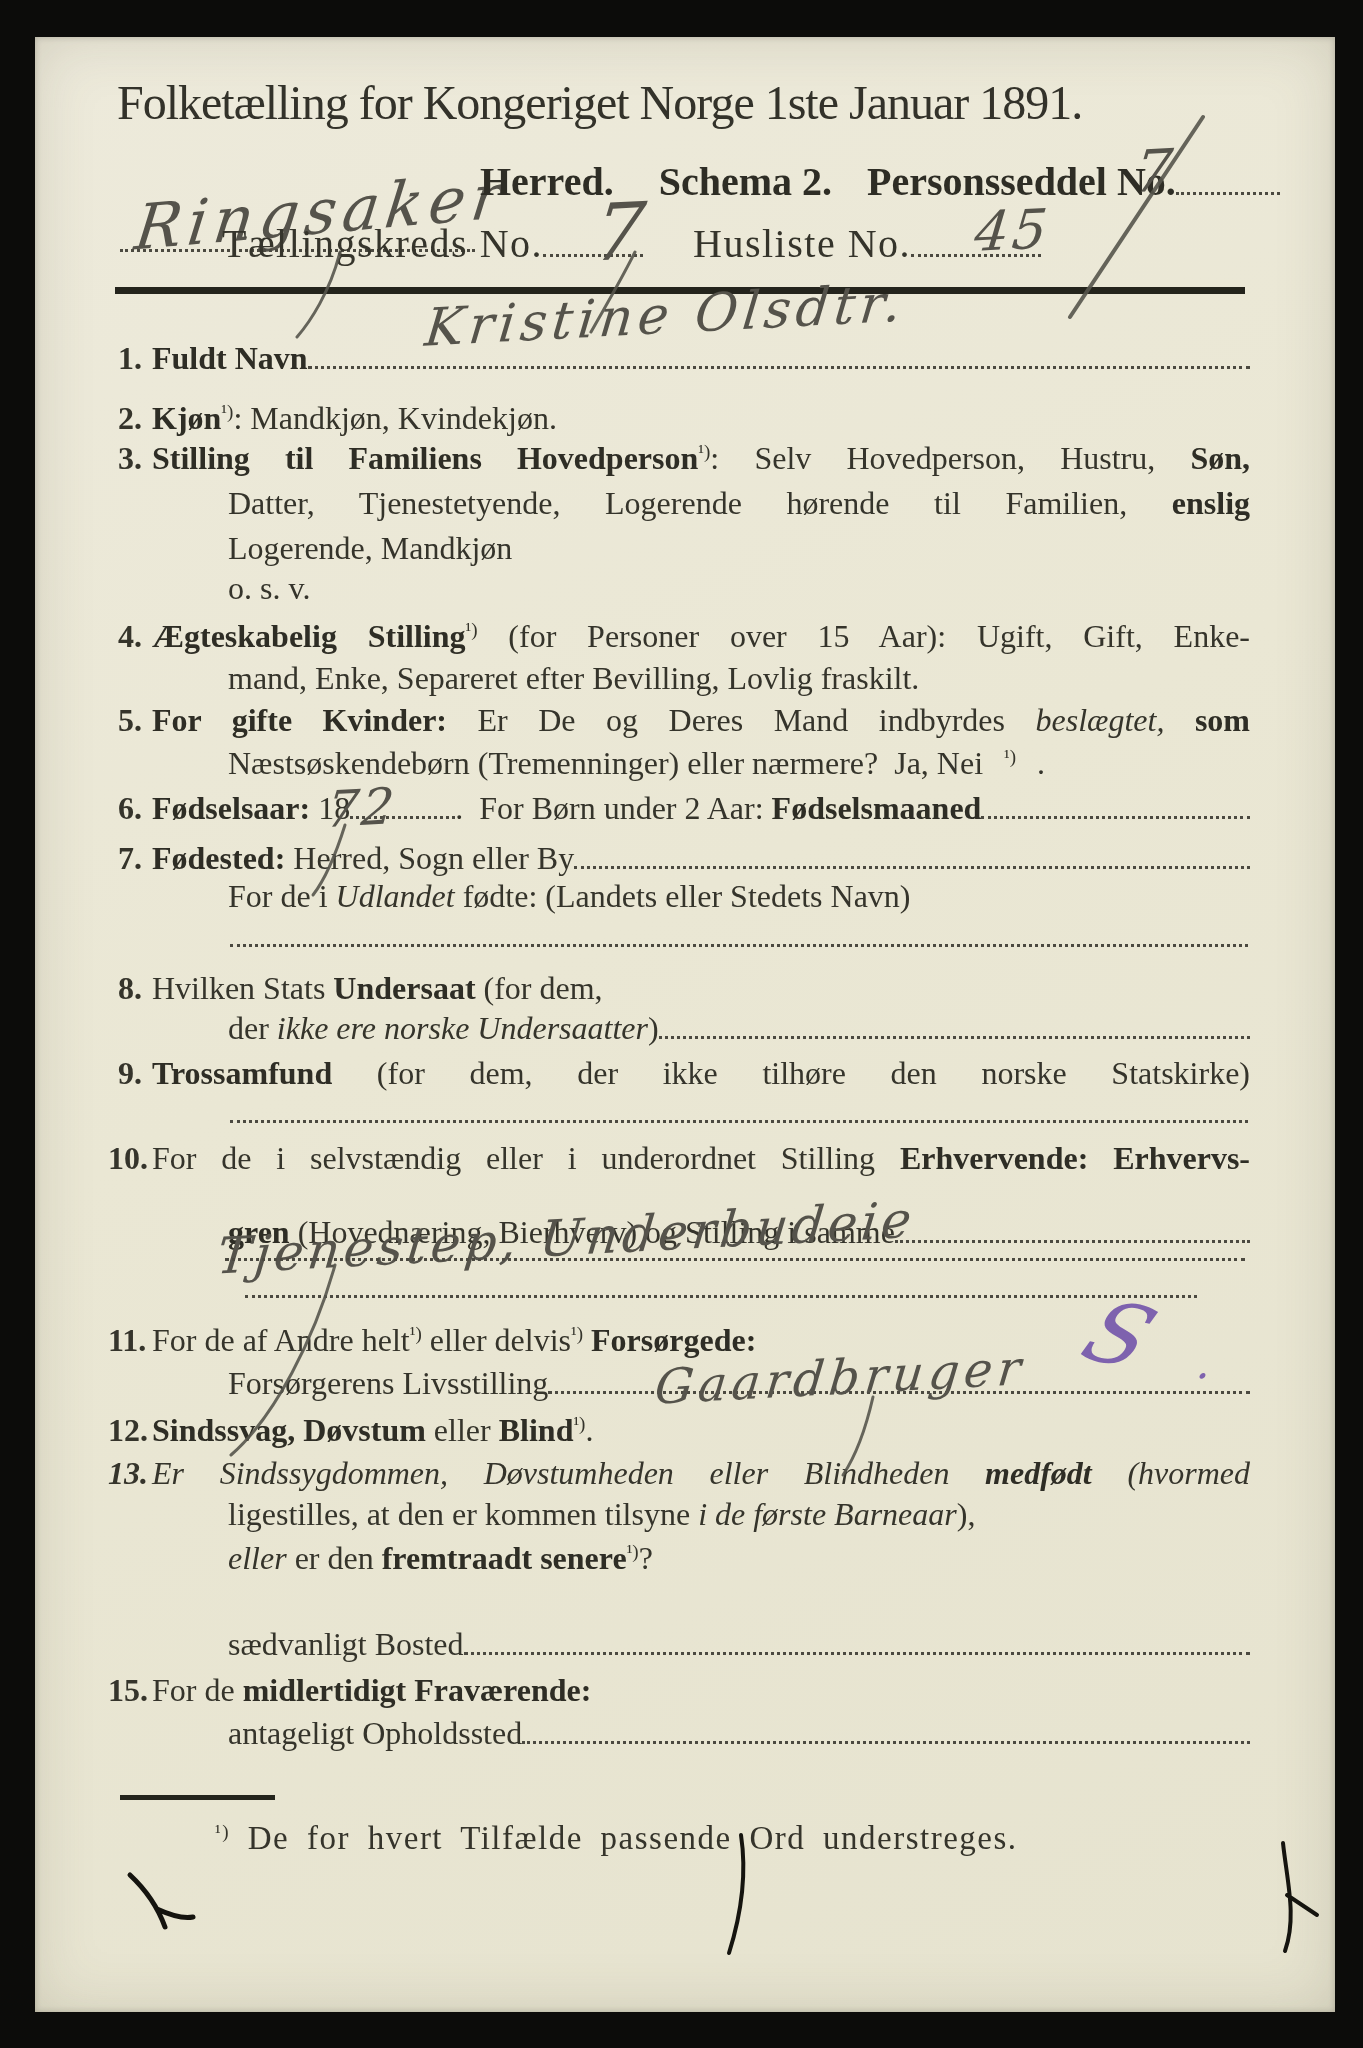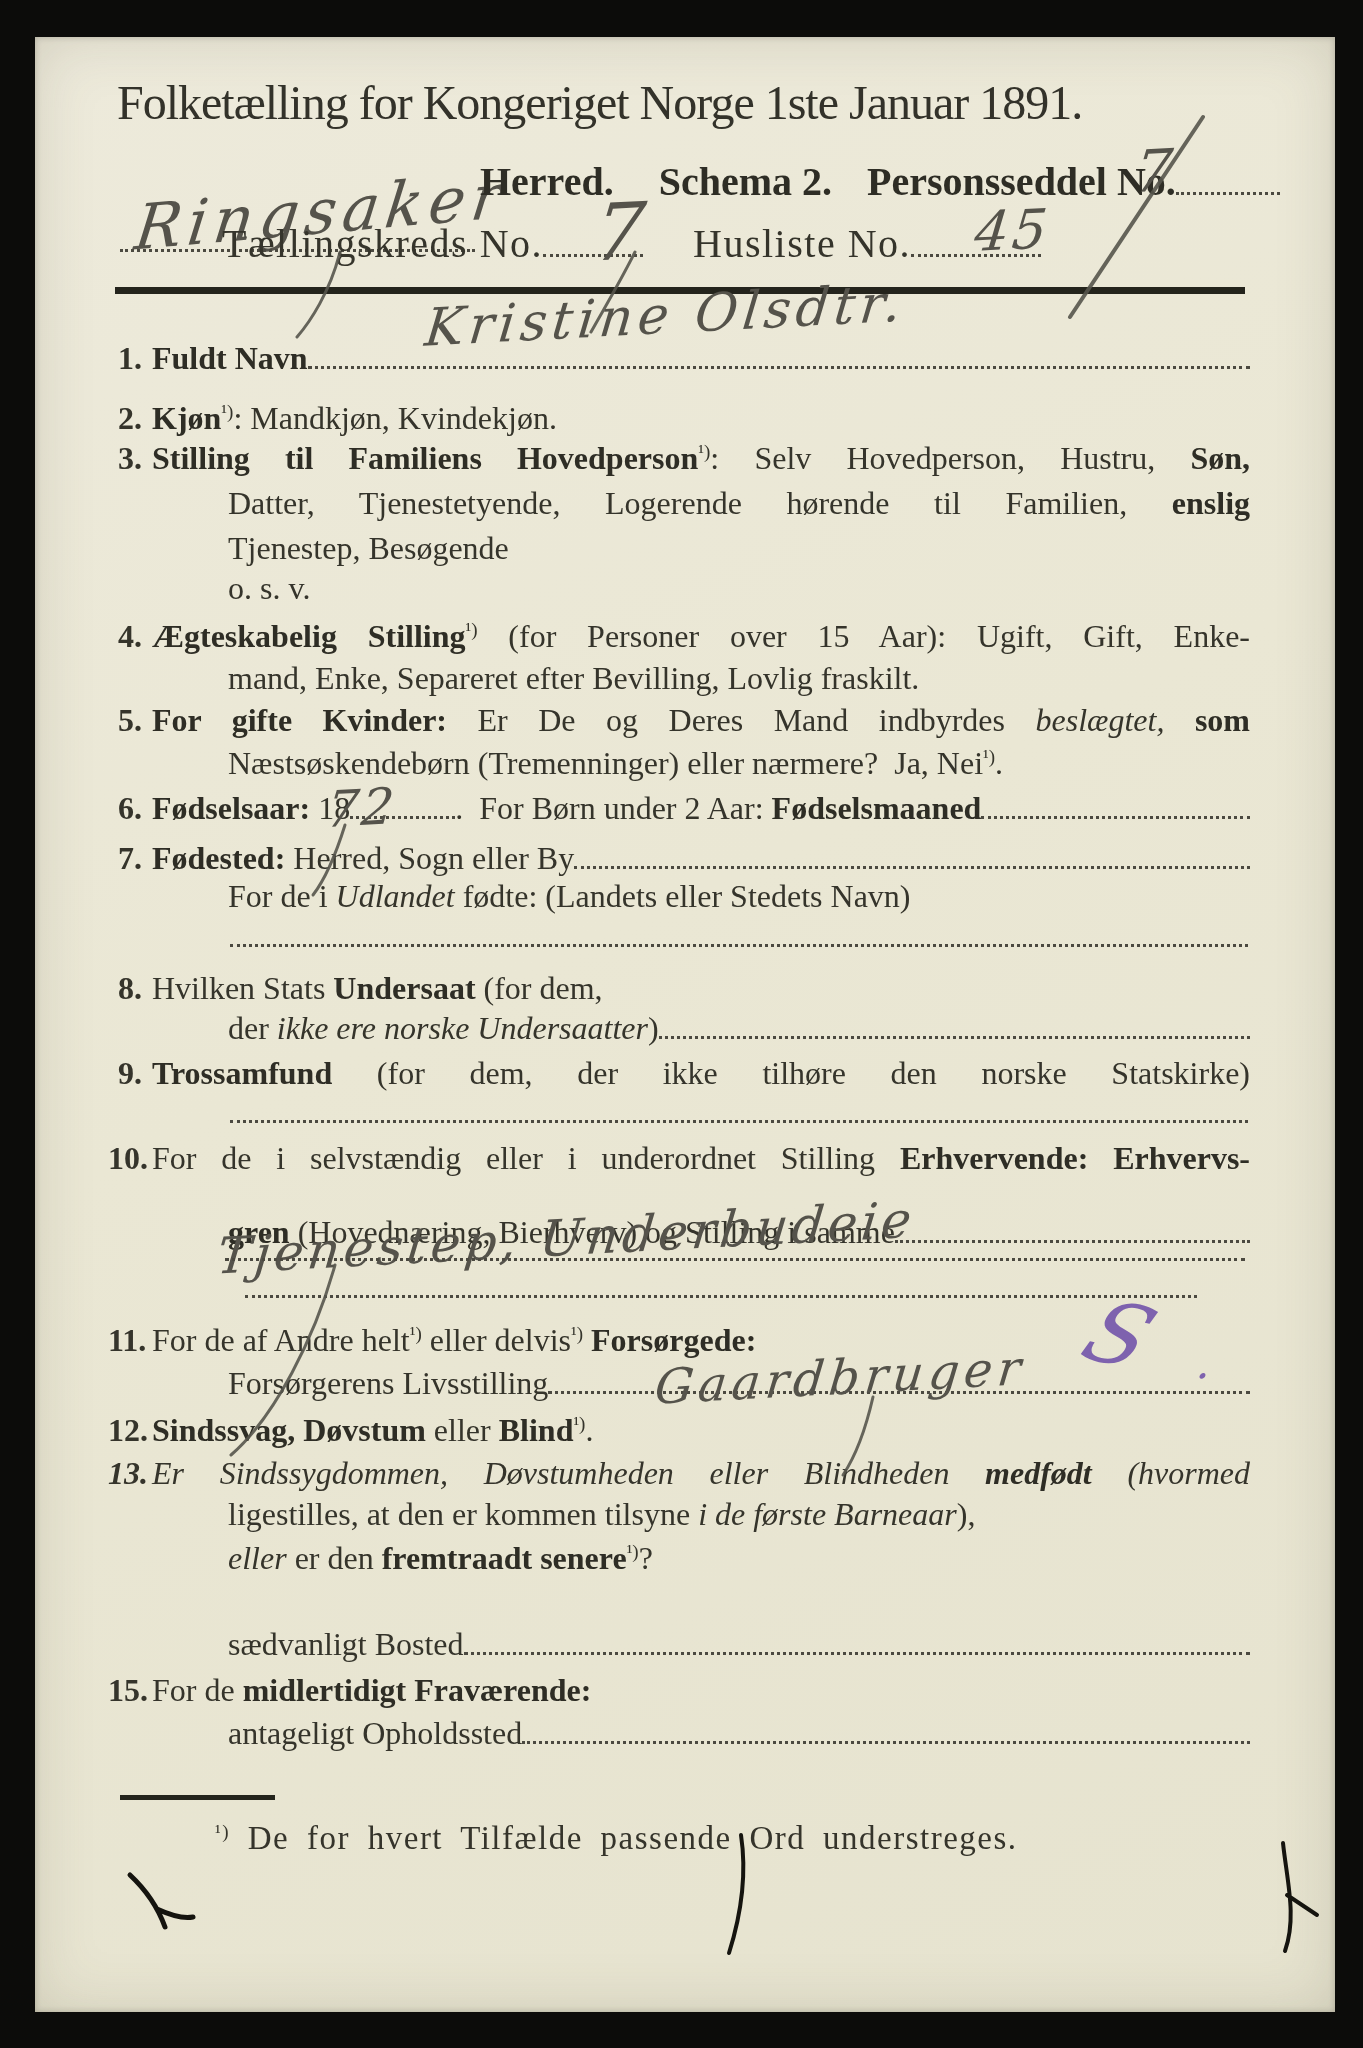--- a/index.html
+++ b/index.html
@@ -80,37 +80,37 @@
     <span>.</span>
   </div>
 
   <div class="line jl" style="top:403px;">
     <span class="num">3.</span><span class="b">Stilling til Familiens Hovedperson</span><span class="sup">¹)</span><span>: Selv Hovedperson, Hustru, </span><span class="b">Søn,</span>
   </div>
   <div class="line jl cont" style="top:448px;">
     <span>Datter, </span><span class="hu">Tjenestetyende</span><span>, Logerende hørende til Familien, </span><span class="b">enslig</span>
   </div>
   <div class="line cont" style="top:493px;">
-    <span>Tjenestep, Besøgende</span>
+    <span>Logerende, Mandkjøn</span>
   </div>
   <div class="line cont" style="top:533px;">
     <span>o. s. v.</span>
   </div>
 
   <div class="line jl" style="top:581px;">
     <span class="num">4.</span><span class="b">Ægteskabelig Stilling</span><span class="sup">¹)</span><span> (for Personer over 15 Aar): </span><span class="hu">Ugift,</span><span> Gift, Enke-</span>
   </div>
   <div class="line cont" style="top:623px;">
     <span>mand, Enke, Separeret efter Bevilling, Lovlig fraskilt.</span>
   </div>
 
   <div class="line jl" style="top:665px;">
     <span class="num">5.</span><span class="b">For gifte Kvinder:</span><span> Er De og Deres Mand indbyrdes </span><span class="i">beslægtet,</span><span> </span><span class="b">som</span>
   </div>
-  <div class="line cont" style="top:708px;">
+  <div class="line cont" style="top:708px;gap:21px;">
     <span>Næstsøskendebørn (Tremenninger) eller nærmere?  Ja, Nei</span>
     <span class="sup">¹)</span>
     <span>.</span>
   </div>
 
   <div class="line" style="top:753px;">
     <span class="num">6.</span>
     <span class="b">Fødselsaar:</span>
     <span> 18</span>
     <span class="fillw" style="width:105px;"></span>

